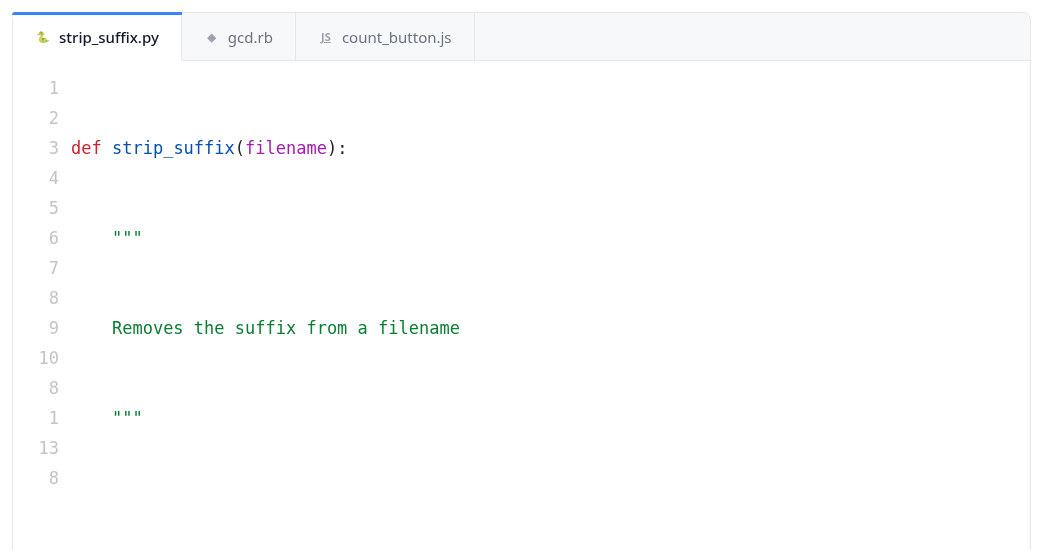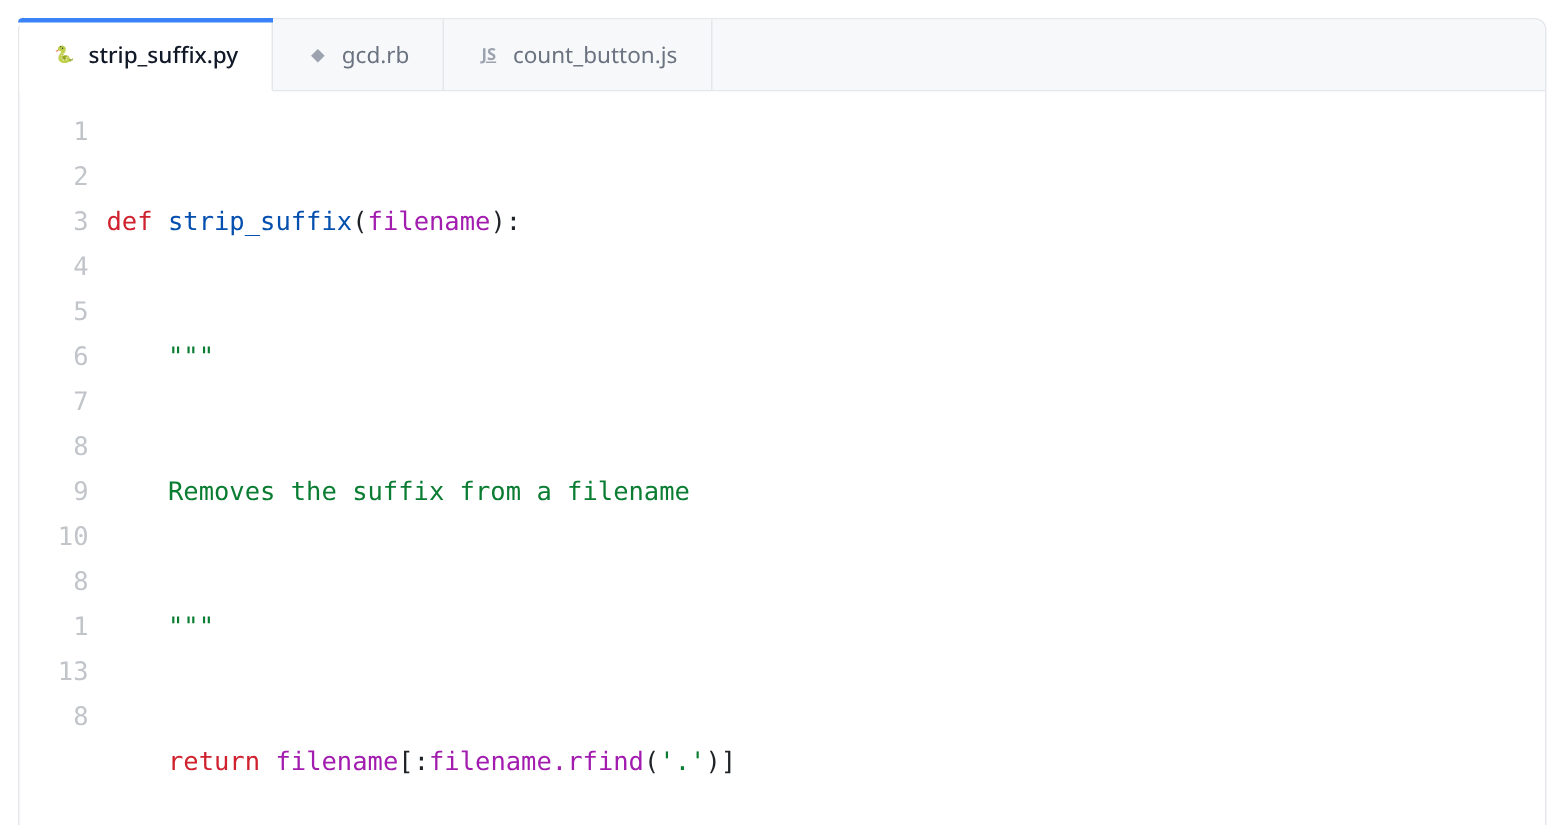--- a/index.html
+++ b/index.html
@@ -121,21 +121,20 @@
       <div>1</div>
       <div>13</div>
       <div>8</div>
     </div>
 
     <div class="code">
       <div class="code-line"><span class="tok-kw">def</span><span> </span><span class="tok-def">strip_suffix</span><span class="tok-punc">(</span><span class="tok-var">filename</span><span class="tok-punc">):</span></div>
       <div class="code-line"><span>    </span><span class="tok-str">"""</span></div>
       <div class="code-line"><span>    </span><span class="tok-com">Removes the suffix from a filename</span></div>
       <div class="code-line"><span>    </span><span class="tok-str">"""</span></div>
-      <div class="code-line"><span>    </span><span class="tok-kw">return</span><span> </span><span class="tok-var">filename</span><span class="tok-punc">[:</span><span class="tok-var">filename.rfind</span><span class="tok-punc">(</span><span class="tok-str">'.'</span><span class="tok-punc">)</span><span class="tok-punc">]</span></div>
       
       
       
       
       
       
       
       
       
     </div>

